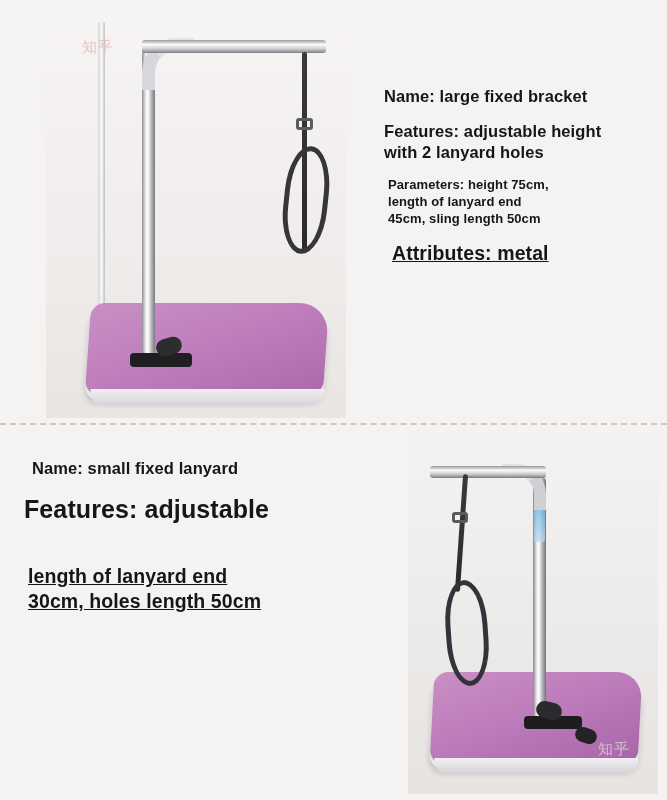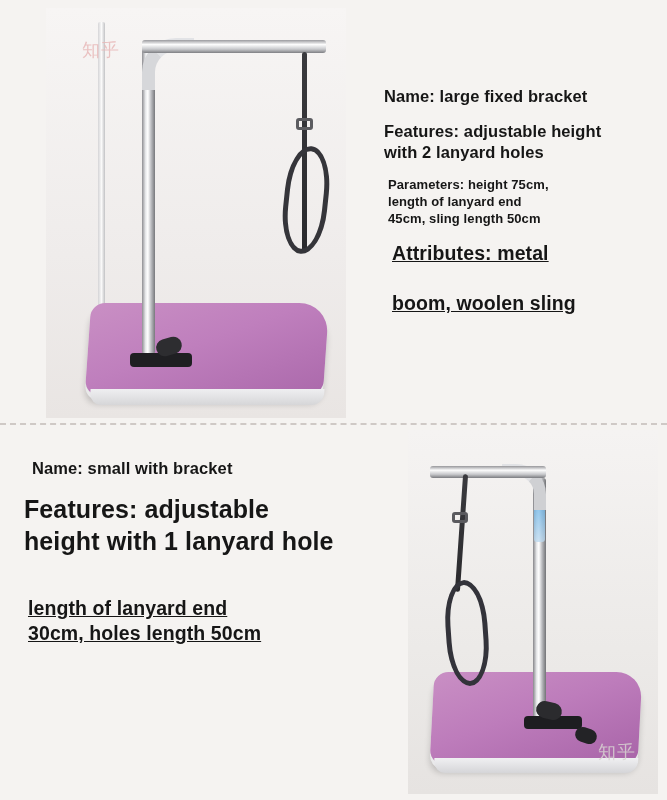--- a/index.html
+++ b/index.html
@@ -318,21 +318,21 @@
   .s17 { font-size: 13px; }
   .s19 { font-size: 19.5px; text-decoration: underline; }
   .s21 { font-size: 25px; }
   .indent-a { margin-left: 0; }
   .indent-b { margin-left: 4px; }
   .indent-c { margin-left: 8px; }
 
   .wm {
     position: absolute;
     color: #e8b9b9;
-    font-size: 18px;
+    font-size: 15px;
     letter-spacing: 1px;
     opacity: .85;
     font-family: "DejaVu Sans", sans-serif;
   }
   .wm-top { left: 36px; top: 30px; }
   .wm-bottom { left: 598px; top: 740px; color: #d7d3d1; }
 </style>
 </head>
 <body>
 
@@ -365,21 +365,20 @@
 
       <p class="txt s17 indent-b">
         <span>Parameters: height 75cm,</span><br>
         <span>length of lanyard end</span><br>
         <span>45cm, sling length 50cm</span>
       </p>
 
       <p class="txt s19 indent-c">
         <span>Attributes: metal</span><br>
         <br>
-        <span>boom, woolen sling</span>
       </p>
     </div>
   </div>
 
   <div class="divider"></div>
 
   <div class="panel panel-bottom"></div>
 
   <div class="photo photo-bottom"></div>
   <div class="b-board"></div>
@@ -390,25 +389,24 @@
   <div class="b-arm"></div>
   <div class="b-strap"></div>
   <div class="b-strap-buckle"></div>
   <div class="b-loop"></div>
   <div class="b-clampfoot"></div>
   <div class="b-knob"></div>
   <div class="b-knob2"></div>
   <div class="wm wm-bottom">知乎</div>
 
   <div class="text-col-bottom">
-    <p class="txt s16 indent-c">Name: small with bracket</p>
+    <p class="txt s16 indent-c">Name: small fixed lanyard</p>
 
     <p class="txt s21 indent-a">
       <span>Features: adjustable</span><br>
-      <span>height with 1 lanyard hole</span>
     </p>
 
     <p class="txt s19 indent-b">
       <br>
       <span>length of lanyard end</span><br>
       <span>30cm, holes length 50cm</span>
     </p>
 
   </div>
 

